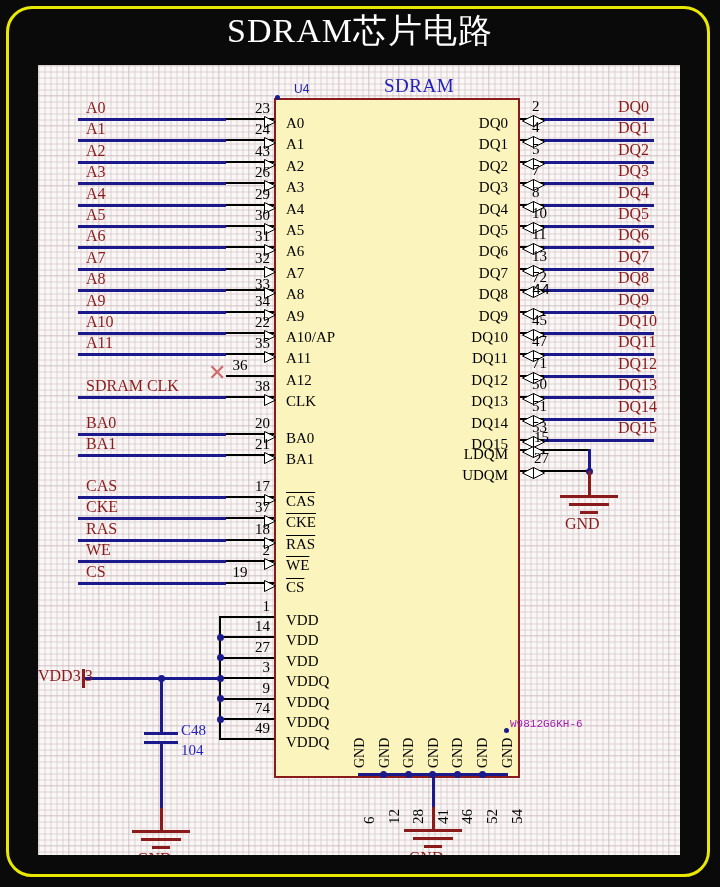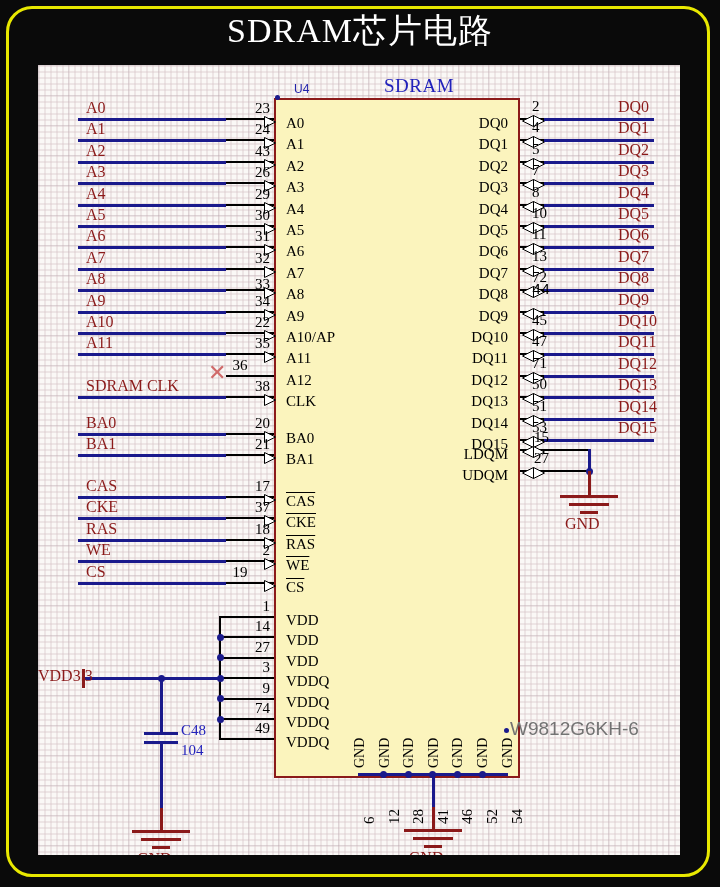--- a/index.html
+++ b/index.html
@@ -36,22 +36,22 @@
 
   
   .lay{position:absolute;left:0;top:0;width:642px;height:790px;}
 
   
   #chip{position:absolute;border:2px solid #8b1a1a;background:#fbf4bd;box-sizing:border-box;}
 
   .refdes{position:absolute;color:#2222aa;font-size:12px;
           font-family:"Liberation Sans",sans-serif;}
   .chiptitle{position:absolute;color:#2222bb;font-size:19px;letter-spacing:.5px;}
-  .partno{position:absolute;color:#737373;font-size:19px;
-          font-family:Liberation Sans, sans-serif;}
+  .partno{position:absolute;color:#a21caf;font-size:11px;
+          font-family:Liberation Mono, monospace;}
   .dotblue{position:absolute;width:5px;height:5px;border-radius:50%;background:#1a1a8c;}
 
   
   .wblue{position:absolute;background:#1a1a8c;}
   .wblk{position:absolute;background:#000;}
   .wred{position:absolute;background:#8b1a1a;}
   .jdot{position:absolute;width:7px;height:7px;border-radius:50%;background:#1a1a8c;}
 
   
   .netlbl{position:absolute;color:#8b1a1a;font-size:16px;white-space:nowrap;}

